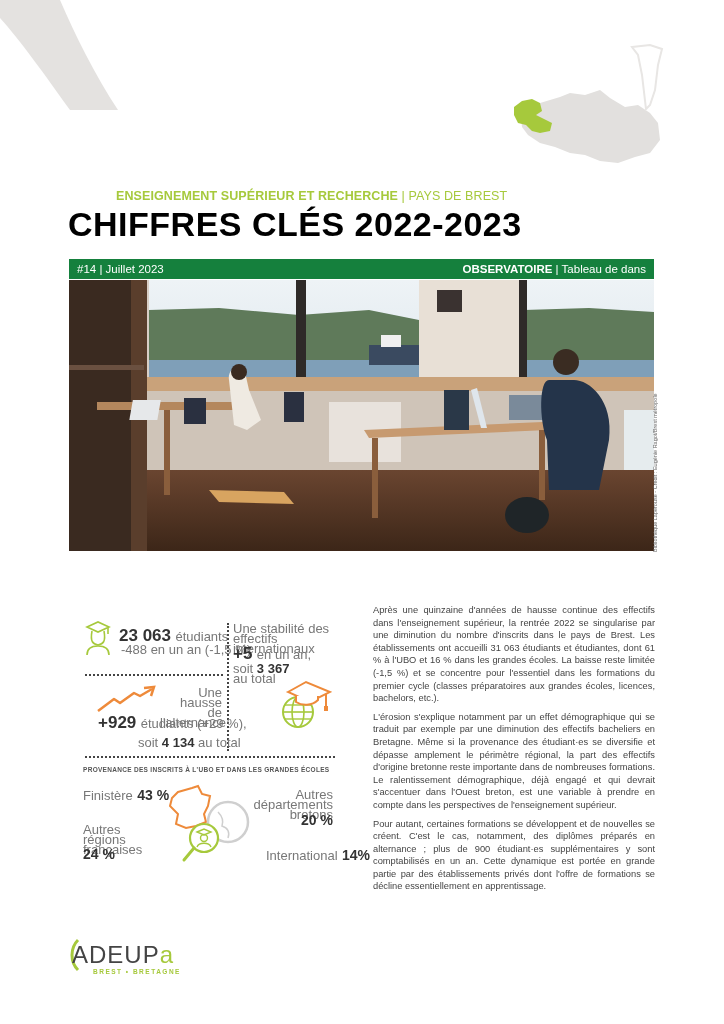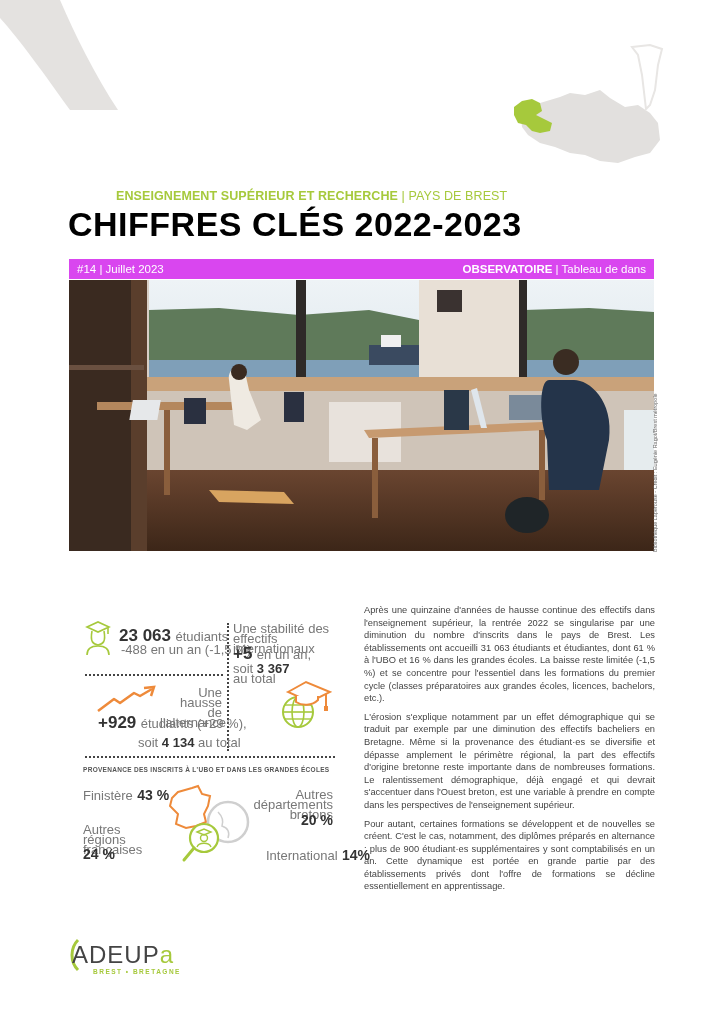--- a/index.html
+++ b/index.html
@@ -4,32 +4,32 @@
 <style>
   html, body { margin: 0; padding: 0; background: #ffffff; }
   body { width: 724px; height: 1024px; position: relative; overflow: hidden; font-family: "Liberation Sans", sans-serif; color: #555; }
   .corner-swoosh { position: absolute; left: 0; top: 0; width: 130px; height: 115px; }
   .map { position: absolute; left: 500px; top: 35px; width: 170px; height: 135px; }
   .kicker { position: absolute; left: 69px; top: 189px; font-size: 12.5px; letter-spacing: 0.1px; white-space: nowrap; padding-left: 47px; }
   .kicker .strong { color: #a6c93c; font-weight: bold; }
   .kicker .sep { color: #a6c93c; }
   .kicker .light { color: #a6c93c; font-weight: normal; }
   .title { position: absolute; left: 68px; top: 205px; font-size: 34px; font-weight: bold; color: #000000; letter-spacing: 0.5px; white-space: nowrap; }
-  .band { position: absolute; left: 69px; top: 259px; width: 585px; height: 20px; background: #d946ef; color: #fff; font-size: 11.5px; display: flex; align-items: center; justify-content: space-between; padding: 0 8px; box-sizing: border-box; }
+  .band { position: absolute; left: 69px; top: 259px; width: 585px; height: 20px; background: #15803d; color: #fff; font-size: 11.5px; display: flex; align-items: center; justify-content: space-between; padding: 0 8px; box-sizing: border-box; }
   .band b { font-weight: bold; }
   .photo { position: absolute; left: 69px; top: 280px; width: 585px; height: 271px; overflow: hidden; background: #4a3020; }
   .credit { position: absolute; left: 652px; top: 362px; width: 14px; height: 190px; }
   .credit span { position: absolute; left: 0; top: 190px; transform: rotate(-90deg); transform-origin: 0 0; font-size: 5.5px; color: #666; white-space: nowrap; }
   .big { font-weight: bold; color: #333; }
   .small { font-size: 13px; color: #777; }
   .dots-h { position: absolute; height: 0; border-top: 2px dotted #444; }
   .dots-v { position: absolute; width: 0; border-left: 2px dotted #444; }
   .section-title { position: absolute; left: 83px; top: 766px; font-size: 6.5px; font-weight: bold; color: #555; letter-spacing: 0.3px; white-space: nowrap; }
   .body-text { position: absolute; left: 357px; top: 604px; width: 298px; font-size: 9.3px; line-height: 12.6px; color: #444; text-align: justify; }
-  .body-text p { margin: 0 0 6px 7px; }
+  .body-text p { margin: 0 0 6px 16px; }
   .logo { position: absolute; left: 68px; top: 938px; }
 </style>
 </head>
 <body>
 
 <svg class="corner-swoosh" viewBox="0 0 130 115">
   <path d="M0,0 L60,0 C75,35 95,75 118,110 L70,110 C45,75 20,40 0,18 Z" fill="#e4e2e0"></path>
 </svg>
 
 <svg class="map" viewBox="0 0 170 135">

